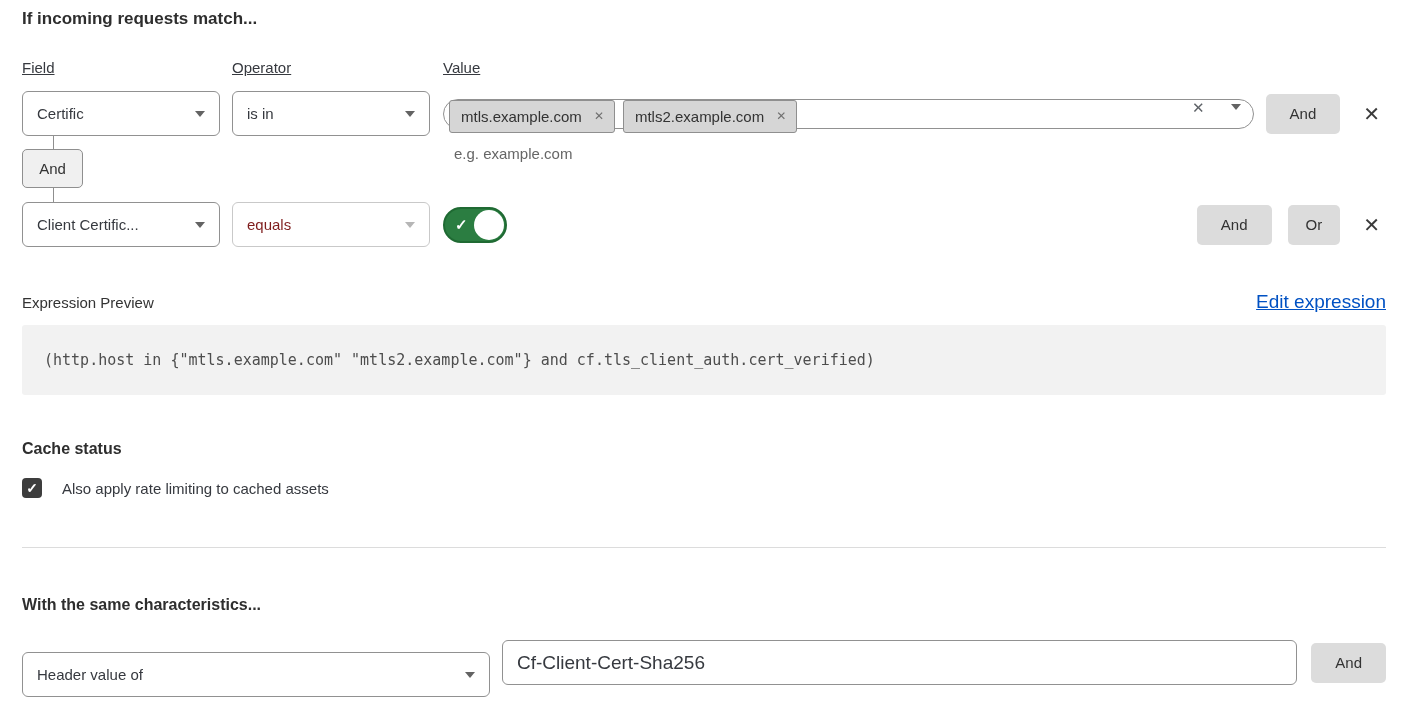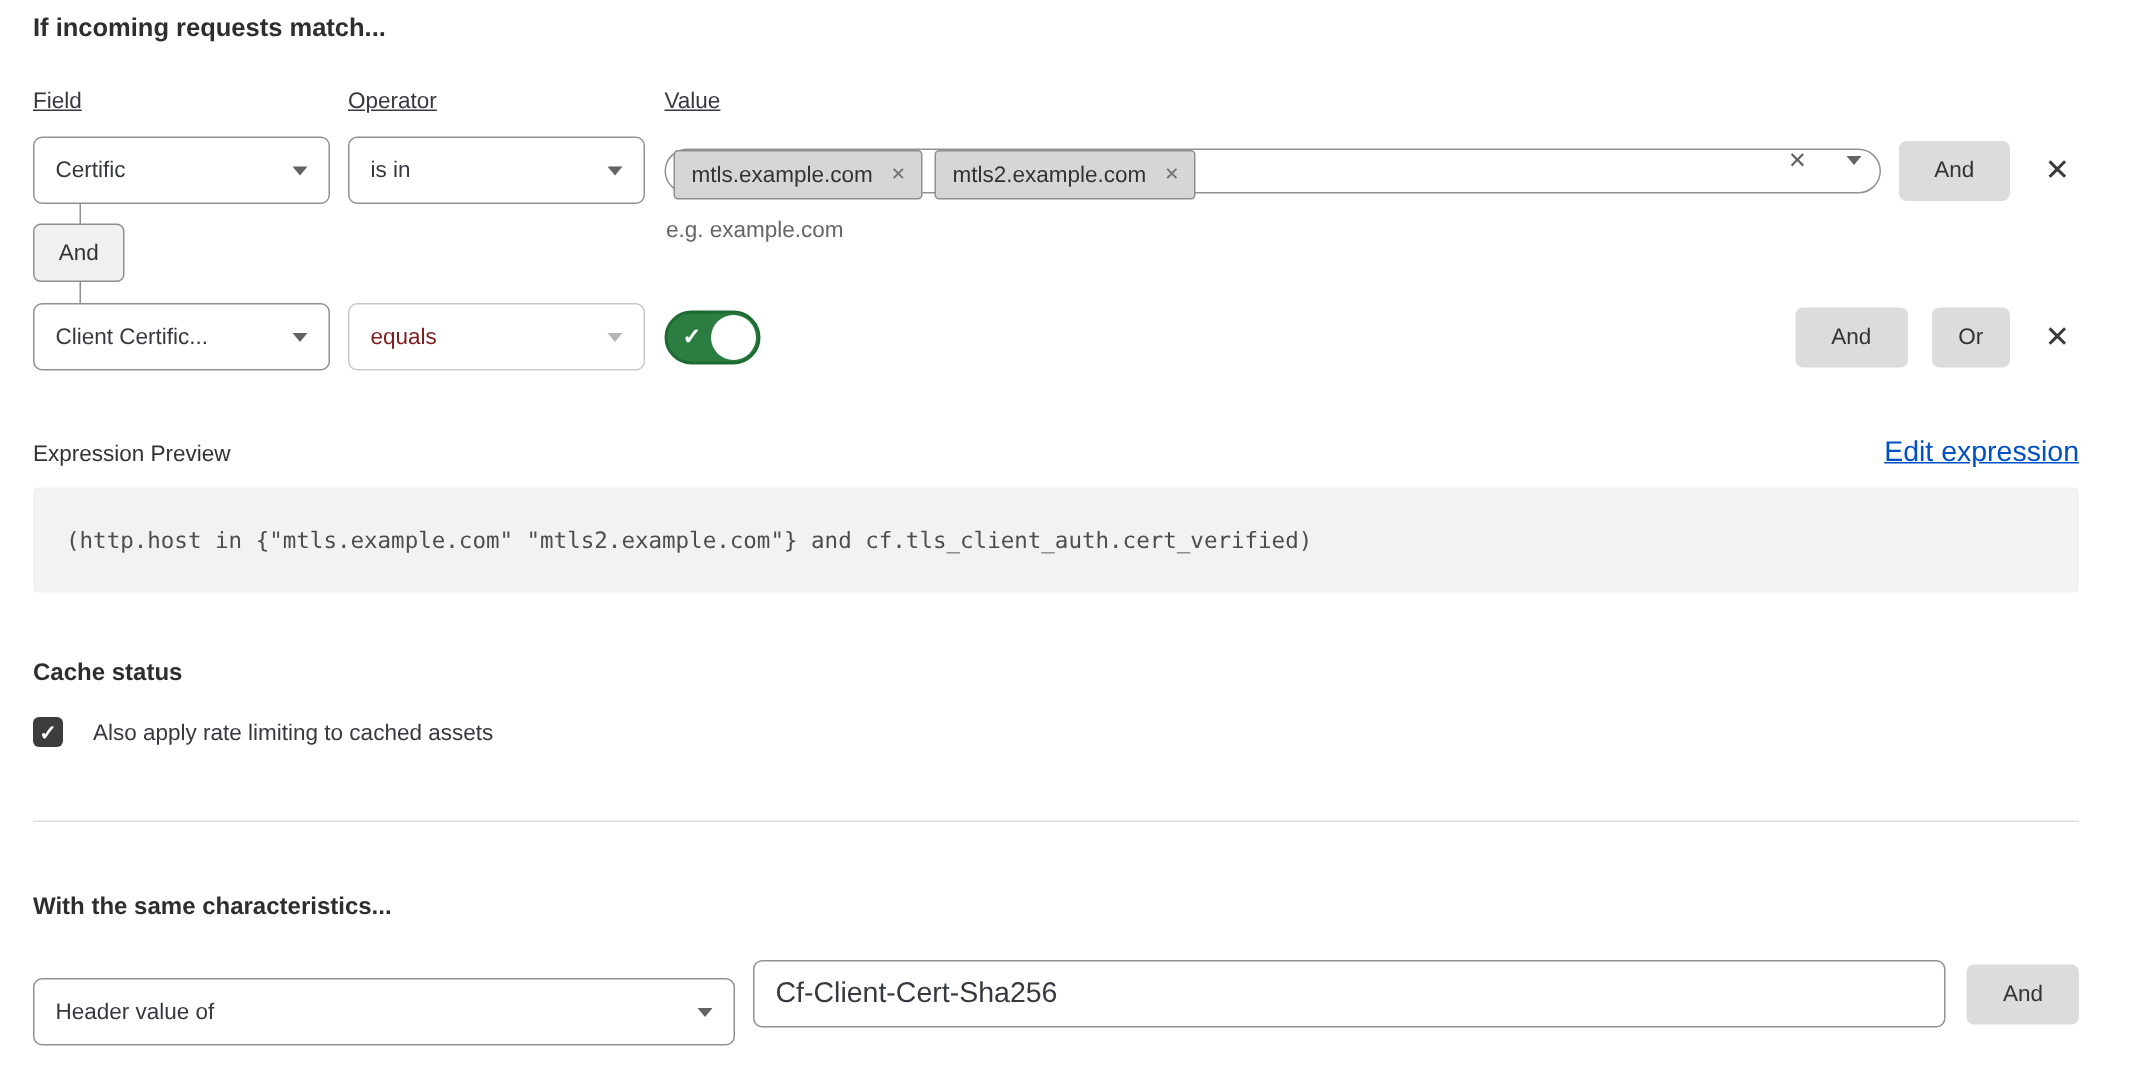--- a/index.html
+++ b/index.html
@@ -70,21 +70,21 @@
   .connector { position: absolute; left: 0; top: 0; width: 61px; height: 66px; }
   .connector::before {
     content: ""; position: absolute; left: 50%; top: 0; bottom: 0;
     width: 1px; background: #8f8f8f;
   }
   .connector-btn {
     position: absolute; left: 0; top: 13px; width: 61px; height: 39px;
     background: #f0f0f0; border: 1px solid #8f8f8f; border-radius: 5px;
     font-size: 15px; color: #333; font-family: "Liberation Sans", sans-serif; cursor: pointer;
   }
-  .helper { position: absolute; left: 422px; top: 9px; font-size: 15px; color: #666; }
+  .helper { position: absolute; left: 432px; top: 9px; font-size: 15px; color: #666; }
 
   .toggle {
     width: 64px; height: 36px; border-radius: 18px;
     background: #2b7d41; border: 2px solid #1f6a33;
     display: inline-flex; align-items: center; cursor: pointer;
     position: relative; flex-shrink: 0;
   }
   .toggle-check { color: #fff; font-size: 15px; font-weight: bold; margin-left: 10px; line-height: 1; }
   .toggle-knob {
     position: absolute; right: 1px; top: 1px;

